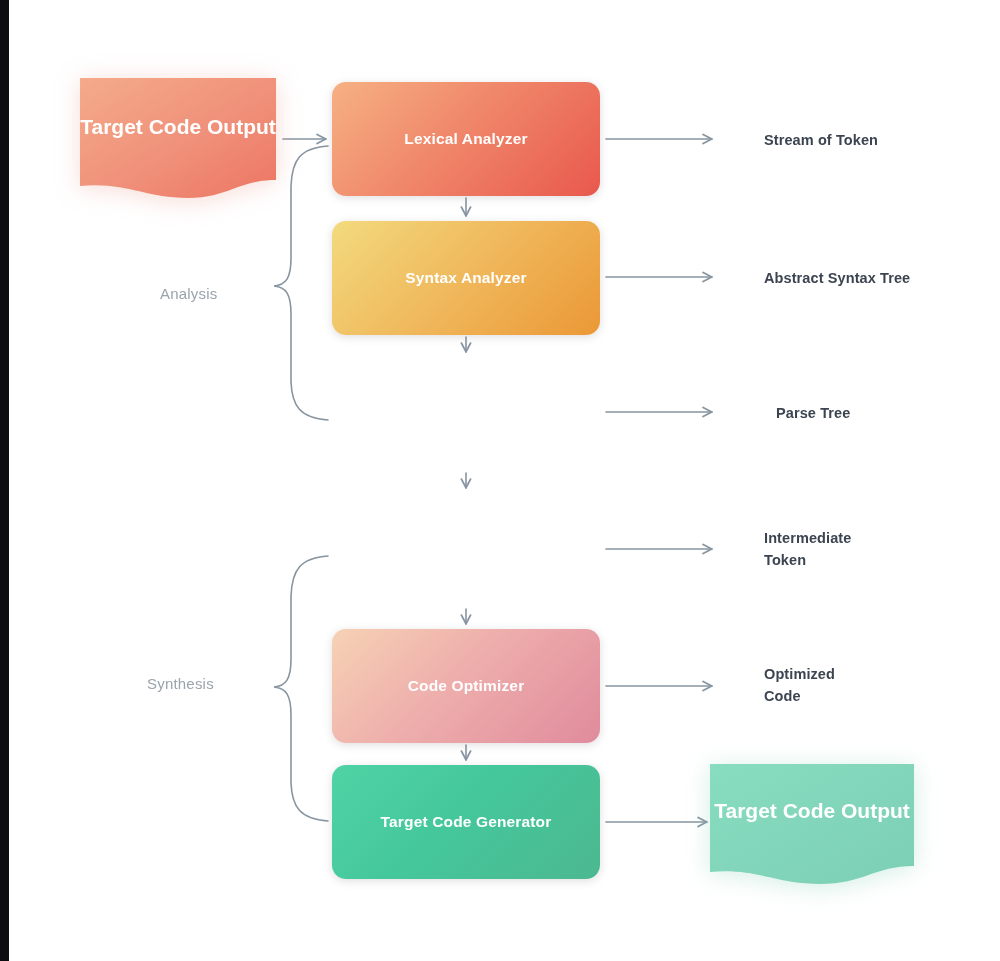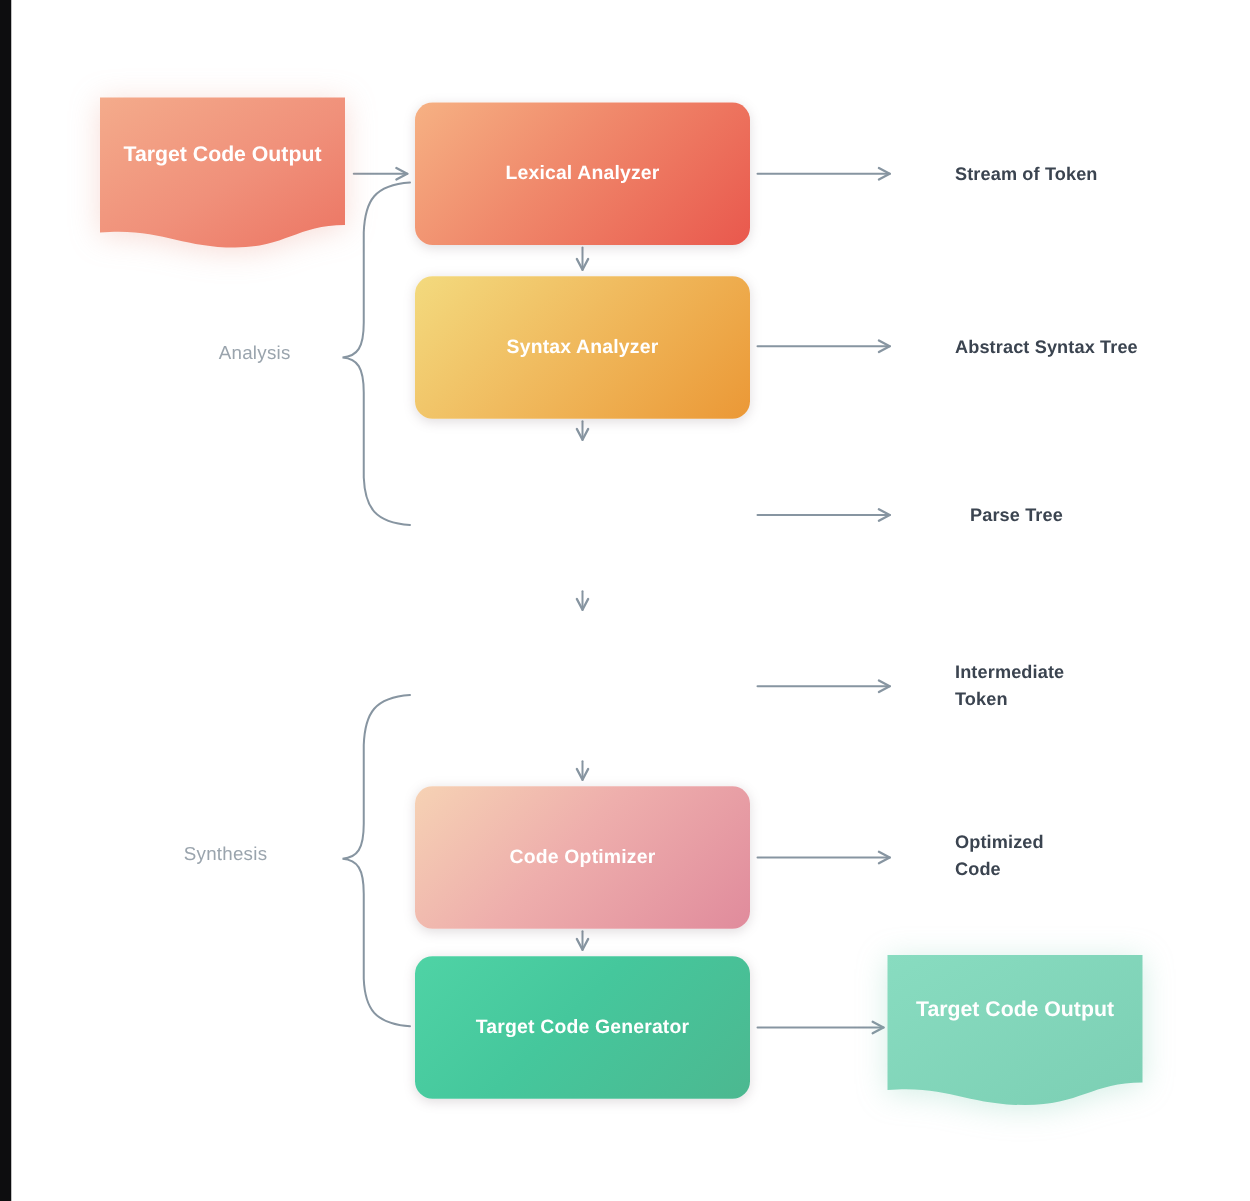--- a/index.html
+++ b/index.html
@@ -62,21 +62,21 @@
   .proc-tcg      { top: 765px; background: linear-gradient(135deg, #4fd3a5 0%, #45c79c 45%, #4cb890 100%); }
 
   
   .doc-shape {
     position: absolute;
     filter: drop-shadow(0 3px 12px rgba(230,140,120,0.30));
   }
   .doc-label {
     position: absolute;
     color: #ffffff;
-    font-size: 17px;
+    font-size: 21px;
     font-weight: bold;
     text-align: center;
     line-height: 1.45;
     width: 100%;
     left: 0;
   }
   #doc-in { left: 78px; top: 76px; width: 200px; height: 126px; }
   #doc-in .doc-label { top: 36px; }
   #doc-out { left: 708px; top: 762px; width: 208px; height: 124px;
              filter: drop-shadow(0 3px 12px rgba(110,200,170,0.30)); }
@@ -100,21 +100,21 @@
   #lbl-opt    { top: 663px; }
 
   
   .group-label {
     position: absolute;
     color: #9aa4ad;
     font-size: 15px;
     font-weight: normal;
     letter-spacing: 0.2px;
   }
-  #grp-analysis  { left: 160px; top: 274px; margin-left: 15px; }
+  #grp-analysis  { left: 160px; top: 285px; }
   #grp-synthesis { left: 147px; top: 675px; }
 </style>
 </head>
 <body>
 
 <div id="canvas">
 
   <div id="left-gutter"></div>
 
   <svg id="connectors" viewBox="0 0 1000 961" xmlns="http://www.w3.org/2000/svg">

